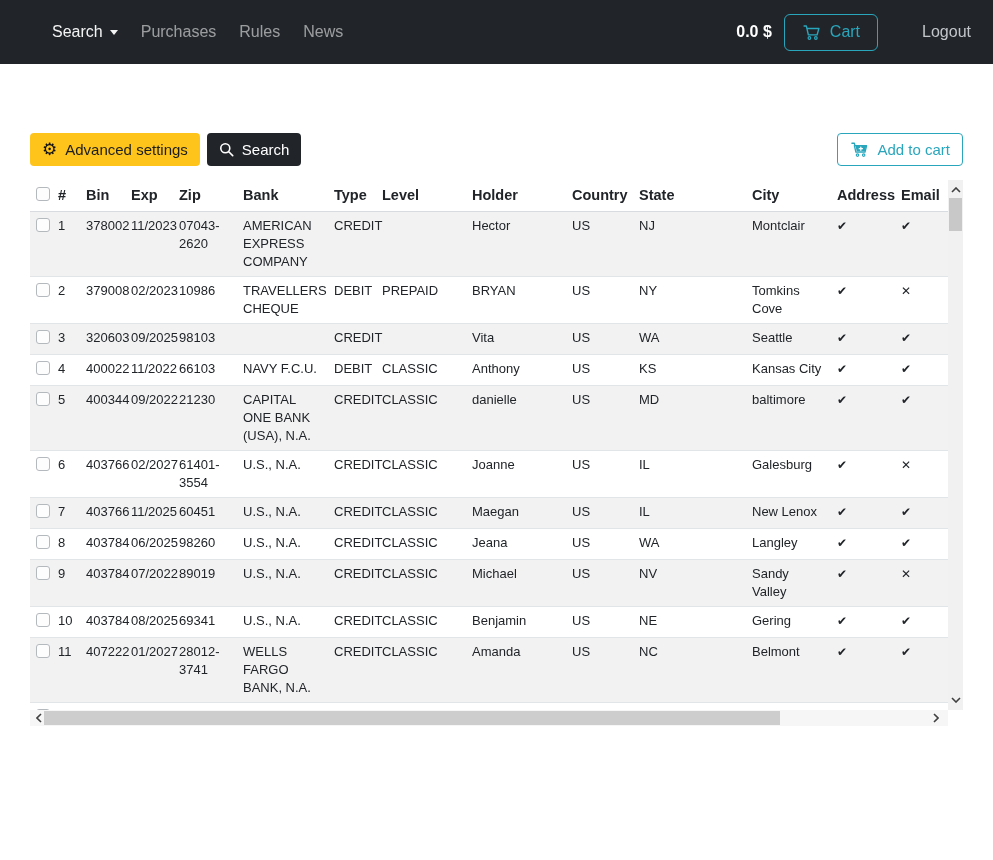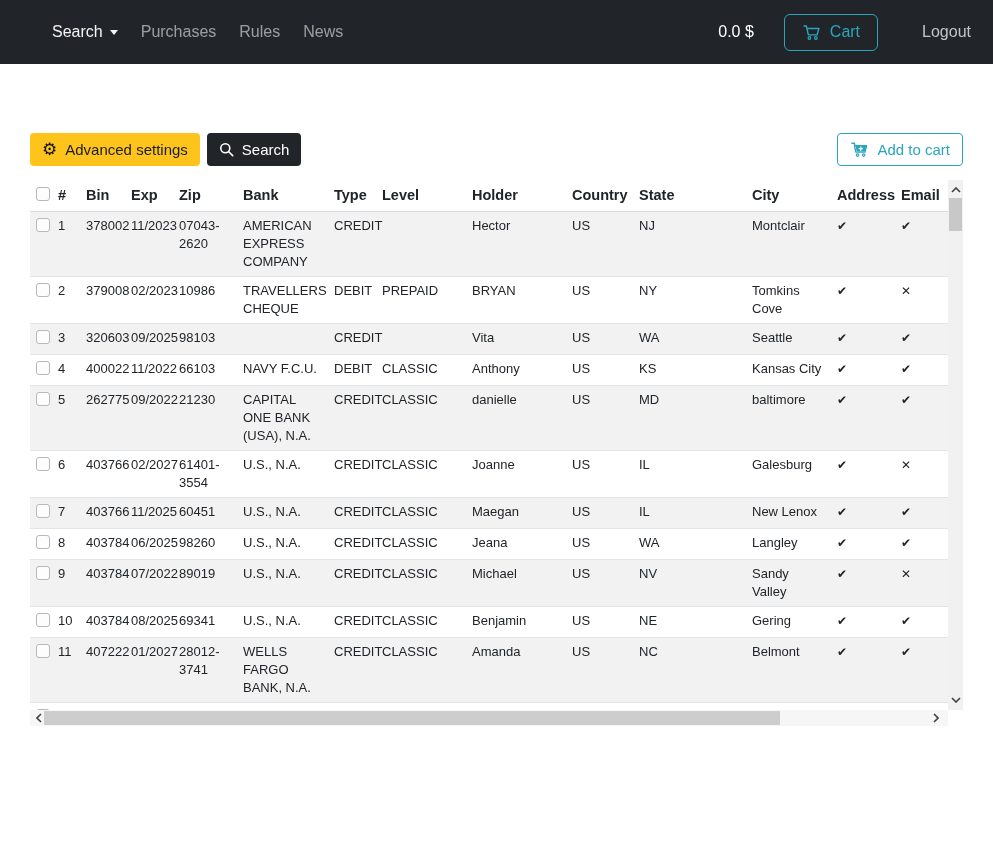--- a/index.html
+++ b/index.html
@@ -34,21 +34,21 @@
     padding:8px 10px;margin-right:3px;white-space:nowrap;cursor:pointer;
     display:inline-flex;align-items:center;
   }
   .nav-link.active{color:rgba(255,255,255,0.95);}
   .caret{
     display:inline-block;margin-left:7px;
     border-left:4.5px solid transparent;border-right:4.5px solid transparent;
     border-top:5px solid currentColor;
   }
   .nav-right{margin-left:auto;display:flex;align-items:center;}
-  .balance{color:#fff;font-size:16px;font-weight:400;margin-right:30px;white-space:nowrap;}
+  .balance{color:#fff;font-size:16px;font-weight:700;margin-right:12px;white-space:nowrap;}
   .cart-btn{
     display:inline-flex;align-items:center;gap:9px;
     background:transparent;border:1px solid var(--accent-teal);
     color:var(--accent-teal);font-size:16px;
     padding:8px 17px;border-radius:6px;cursor:pointer;
     font-family:inherit;
   }
   .logout{
     color:#c2c6ca;font-size:16px;
     margin-left:44px;margin-right:6px;cursor:pointer;
@@ -299,21 +299,21 @@
               <td class="col-country">US</td>
               <td class="col-state">KS</td>
               <td class="col-city">Kansas City</td>
               <td class="col-address mark">✔</td>
               <td class="col-email mark">✔</td>
               <td class="col-phone mark">✔</td>
             </tr>
             <tr>
               <td class="col-cb"><span class="checkbox"></span></td>
               <td class="col-num">5</td>
-              <td class="col-bin">262775</td>
+              <td class="col-bin">400344</td>
               <td class="col-exp">09/2022</td>
               <td class="col-zip">21230</td>
               <td class="col-bank">CAPITAL ONE BANK (USA), N.A.</td>
               <td class="col-type">CREDIT</td>
               <td class="col-level">CLASSIC</td>
               <td class="col-holder">danielle</td>
               <td class="col-country">US</td>
               <td class="col-state">MD</td>
               <td class="col-city">baltimore</td>
               <td class="col-address mark">✔</td>

